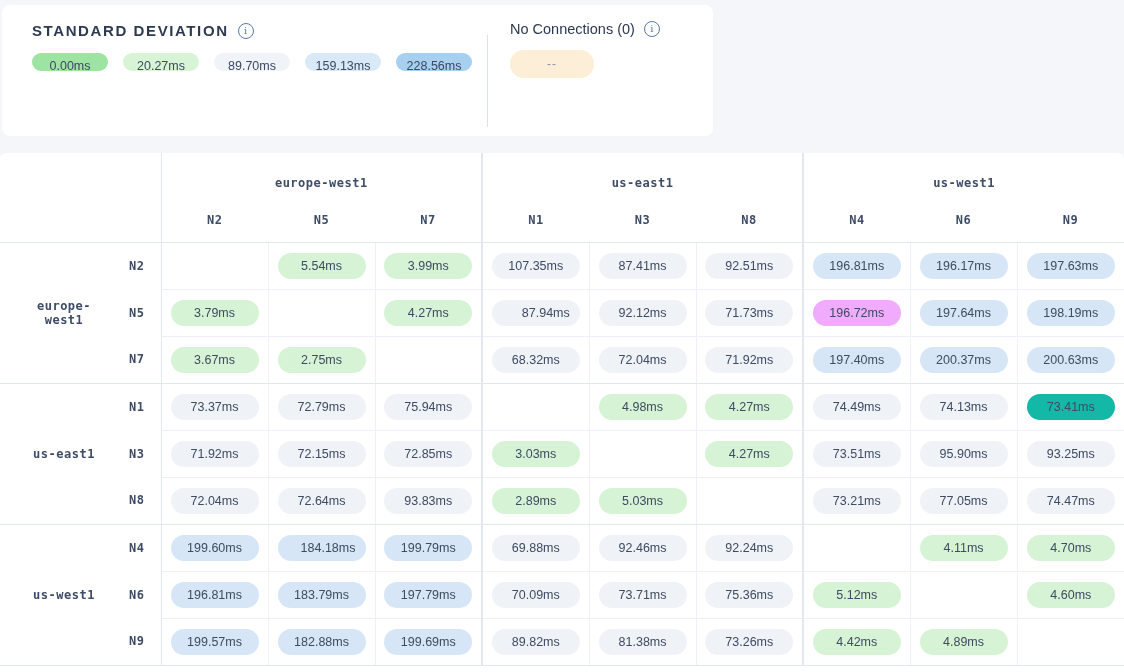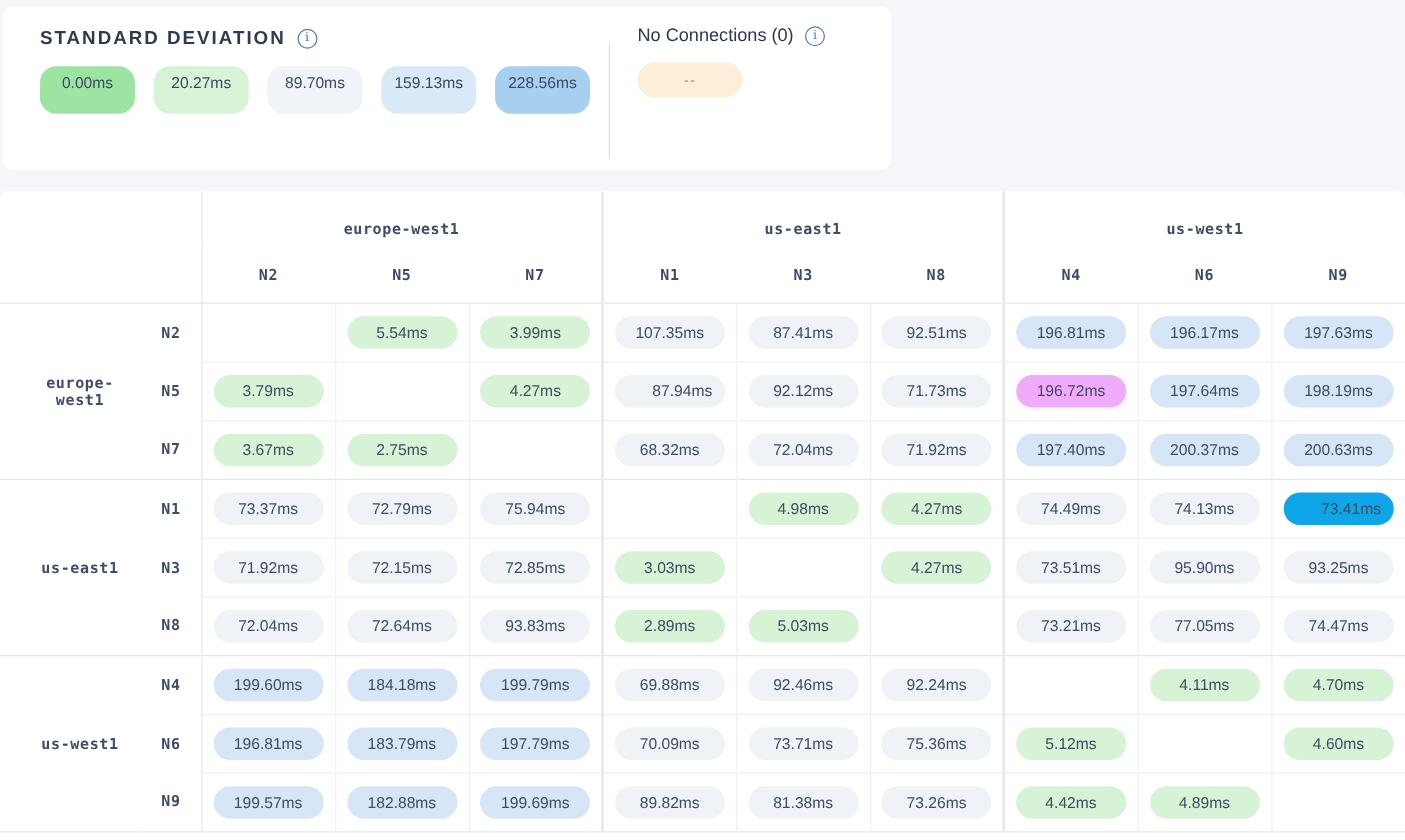--- a/index.html
+++ b/index.html
@@ -26,21 +26,21 @@
   }
   .info-icon {
     width:16px; height:16px; border-radius:50%;
     border:1.4px solid #5b7aa8; color:#5b7aa8;
     display:inline-flex; align-items:center; justify-content:center;
     font-family:"DejaVu Serif",serif; font-size:10px; line-height:1;
     cursor:pointer; flex:0 0 auto;
   }
   .legend-pills { display:flex; gap:15px; margin-top:14px; }
   .legend-pill {
-    width:76px; height:38px; border-radius:13px;
+    width:76px; height:18px; border-radius:13px;
     line-height:26px; text-align:center;
     font-size:12.5px; color:#3c4960;
   }
   .legend-labels { display:flex; gap:15px; margin-top:10px; }
   .legend-label { width:76px; text-align:center; font-size:13px; color:#66799b; }
   .legend-label b { color:#2b374d; font-weight:bold; }
   .legend-label:nth-child(3) span { font-weight:bold; color:#2b374d; }
   .v-divider { width:1px; height:92px; margin-top:30px; background:#dde2ea; }
   .nc-section { padding:16px 0 0 22px; }
   .nc-title { font-size:14.5px; color:#2c3850; }
@@ -202,21 +202,21 @@
           <td class="region-label" rowspan="3">us-east1</td>
           <td class="node-label">N1</td>
           <td class="cell lstart"><span class="pill" style="background: rgb(239, 242, 247);">73.37ms</span></td>
           <td class="cell"><span class="pill" style="background: rgb(239, 242, 247);">72.79ms</span></td>
           <td class="cell"><span class="pill" style="background: rgb(239, 242, 247);">75.94ms</span></td>
           <td class="cell gstart"></td>
           <td class="cell"><span class="pill" style="background: rgb(214, 243, 214);">4.98ms</span></td>
           <td class="cell"><span class="pill" style="background: rgb(214, 243, 214);">4.27ms</span></td>
           <td class="cell gstart"><span class="pill" style="background: rgb(239, 242, 247);">74.49ms</span></td>
           <td class="cell"><span class="pill" style="background: rgb(239, 242, 247);">74.13ms</span></td>
-          <td class="cell"><span class="pill" style="background: #0ea5e9; text-align: right;">73.41ms</span></td>
+          <td class="cell"><span class="pill" style="background: #14b8a6;">73.41ms</span></td>
         </tr>
         <tr>
           <td class="node-label">N3</td>
           <td class="cell lstart"><span class="pill" style="background: rgb(239, 242, 247);">71.92ms</span></td>
           <td class="cell"><span class="pill" style="background: rgb(239, 242, 247);">72.15ms</span></td>
           <td class="cell"><span class="pill" style="background: rgb(239, 242, 247);">72.85ms</span></td>
           <td class="cell gstart"><span class="pill" style="background: rgb(214, 243, 214);">3.03ms</span></td>
           <td class="cell"></td>
           <td class="cell"><span class="pill" style="background: rgb(214, 243, 214);">4.27ms</span></td>
           <td class="cell gstart"><span class="pill" style="background: rgb(239, 242, 247);">73.51ms</span></td>
@@ -232,21 +232,21 @@
           <td class="cell"><span class="pill" style="background: rgb(214, 243, 214);">5.03ms</span></td>
           <td class="cell"></td>
           <td class="cell gstart"><span class="pill" style="background: rgb(239, 242, 247);">73.21ms</span></td>
           <td class="cell"><span class="pill" style="background: rgb(239, 242, 247);">77.05ms</span></td>
           <td class="cell"><span class="pill" style="background: rgb(239, 242, 247);">74.47ms</span></td>
         </tr>
         <tr>
           <td class="region-label" rowspan="3">us-west1</td>
           <td class="node-label">N4</td>
           <td class="cell lstart"><span class="pill" style="background: rgb(214, 230, 246);">199.60ms</span></td>
-          <td class="cell"><span class="pill" style="background: rgb(214, 230, 246);">184.18ms</span></td>
+          <td class="cell"><span class="pill" style="background: rgb(214, 230, 246); text-align: right;">184.18ms</span></td>
           <td class="cell"><span class="pill" style="background: rgb(214, 230, 246);">199.79ms</span></td>
           <td class="cell gstart"><span class="pill" style="background: rgb(239, 242, 247);">69.88ms</span></td>
           <td class="cell"><span class="pill" style="background: rgb(239, 242, 247);">92.46ms</span></td>
           <td class="cell"><span class="pill" style="background: rgb(239, 242, 247);">92.24ms</span></td>
           <td class="cell gstart"></td>
           <td class="cell"><span class="pill" style="background: rgb(214, 243, 214);">4.11ms</span></td>
           <td class="cell"><span class="pill" style="background: rgb(214, 243, 214);">4.70ms</span></td>
         </tr>
         <tr>
           <td class="node-label">N6</td>

